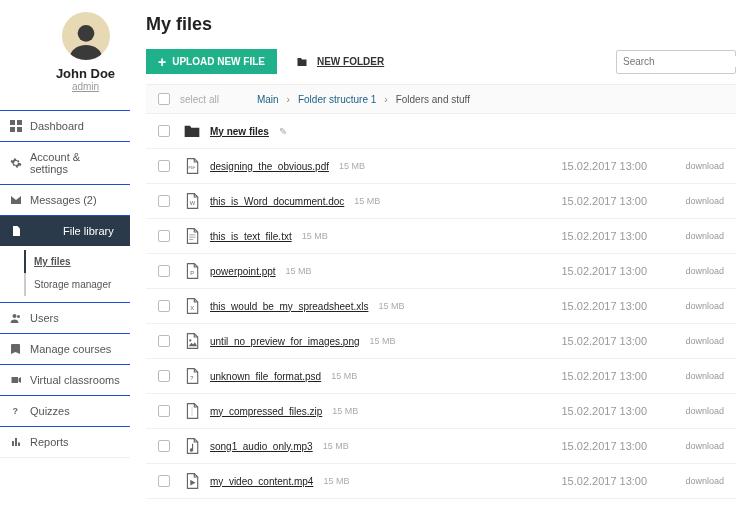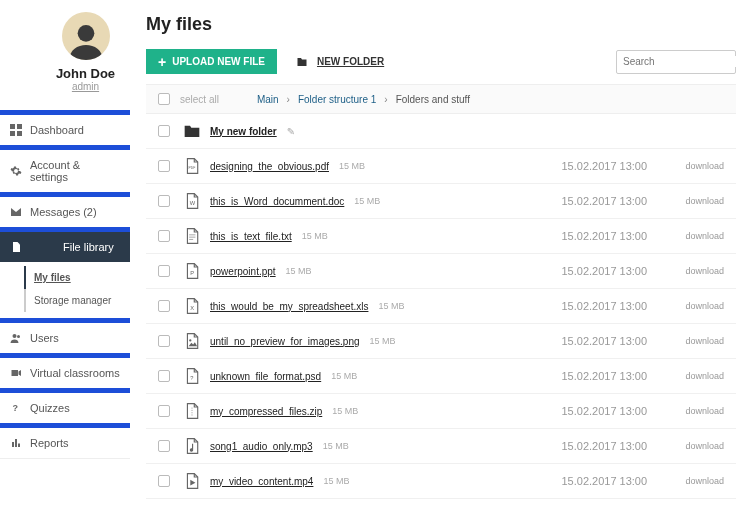--- a/index.html
+++ b/index.html
@@ -6,21 +6,21 @@
   body { font-family: Arial, Helvetica, sans-serif; font-size: 11px; color: #333; background: #fff; width: 750px; }
   .layout { display: flex; }
   
   .sidebar { width: 130px; flex: 0 0 130px; padding-top: 12px; }
   .profile { text-align: center; padding: 0 8px 12px; margin-left: 41px; }
   .avatar { width: 48px; height: 48px; border-radius: 50%; background: #e8d9b5; margin: 0 auto 6px; overflow: hidden; display:flex; align-items:flex-end; justify-content:center; }
   .avatar svg { width: 40px; height: 40px; }
   .user-name { font-weight: bold; font-size: 13px; color: #222; }
   .user-role { font-size: 10px; color: #999; text-decoration: underline; }
   .nav { margin-top: 6px; }
-  .nav-item { display:flex; align-items:center; gap:8px; padding: 9px 10px; color:#555; border-top:5px solid #1d4ed8; font-size:11px; cursor:pointer; }
+  .nav-item { display:flex; align-items:center; gap:8px; padding: 9px 10px; color:#555; border-top:1px solid #1d4ed8; font-size:11px; cursor:pointer; }
   .nav-item:last-child { border-bottom:1px solid #eee; }
   .nav-item.active { background:#2b3a4a; color:#fff;gap:41px; }
   .nav-item .icon { width:12px; height:12px; display:inline-flex; align-items:center; justify-content:center; color:#666; }
   .nav-item.active .icon { color:#fff; }
   .subnav { padding: 4px 0 6px 20px; }
   .subnav-item { padding:6px 0 6px 8px; color:#555; font-size:10px; border-left:2px solid #ccc; margin-left:4px; cursor:pointer; }
   .subnav-item.active { font-weight:bold; border-left:2px solid #2b3a4a; text-decoration:underline; }
   
   .main { flex: 1; padding: 14px 14px 10px 16px; }
   .page-title { font-size: 18px; font-weight: bold; color:#222; margin-bottom: 14px; }
@@ -116,20 +116,28 @@
               <circle cx="9" cy="8" r="4" fill="currentColor"></circle>
               <circle cx="17" cy="9" r="3" fill="currentColor"></circle>
               <path fill="currentColor" d="M1 22c0-5 4-7 8-7s8 2 8 7"></path>
             </svg>
           </span>
         <span>Users</span>
       </div>
       <div class="nav-item">
         <span class="icon">
             <svg width="12" height="12" viewBox="0 0 24 24">
+              <path fill="currentColor" d="M4 2h14a2 2 0 012 2v18l-9-4-9 4V4a2 2 0 012-2z"></path>
+            </svg>
+          </span>
+        <span>Manage courses</span>
+      </div>
+      <div class="nav-item">
+        <span class="icon">
+            <svg width="12" height="12" viewBox="0 0 24 24">
               <path fill="currentColor" d="M3 6h13v12H3zM17 9l5-3v12l-5-3z"></path>
             </svg>
           </span>
         <span>Virtual classrooms</span>
       </div>
       <div class="nav-item">
         <span class="icon">
             <svg width="12" height="12" viewBox="0 0 24 24">
               <text x="5" y="18" font-size="18" fill="currentColor" font-weight="bold">?</text>
             </svg>
@@ -186,21 +194,21 @@
 
     <div class="file-list" id="file-list">
         <div class="file-row folder">
           <div class="checkbox"></div>
           <div class="row-middle">
             <span class="file-icon">
               <svg width="16" height="14" viewBox="0 0 24 20">
                 <path fill="#333" d="M1 2h8l2 3h12v14H1z"></path>
               </svg>
             </span>
-            <span class="file-name">My new folder</span>
+            <span class="file-name">My new files</span>
             <span class="pencil">✎</span>
           </div>
           <span class="file-date"></span>
           <span style="width:50px;padding-right:12px"></span>
         </div>
         <div class="file-row">
           <div class="checkbox"></div>
           <div class="row-middle">
             <span class="file-icon">
               <svg width="14" height="16" viewBox="0 0 24 28">

